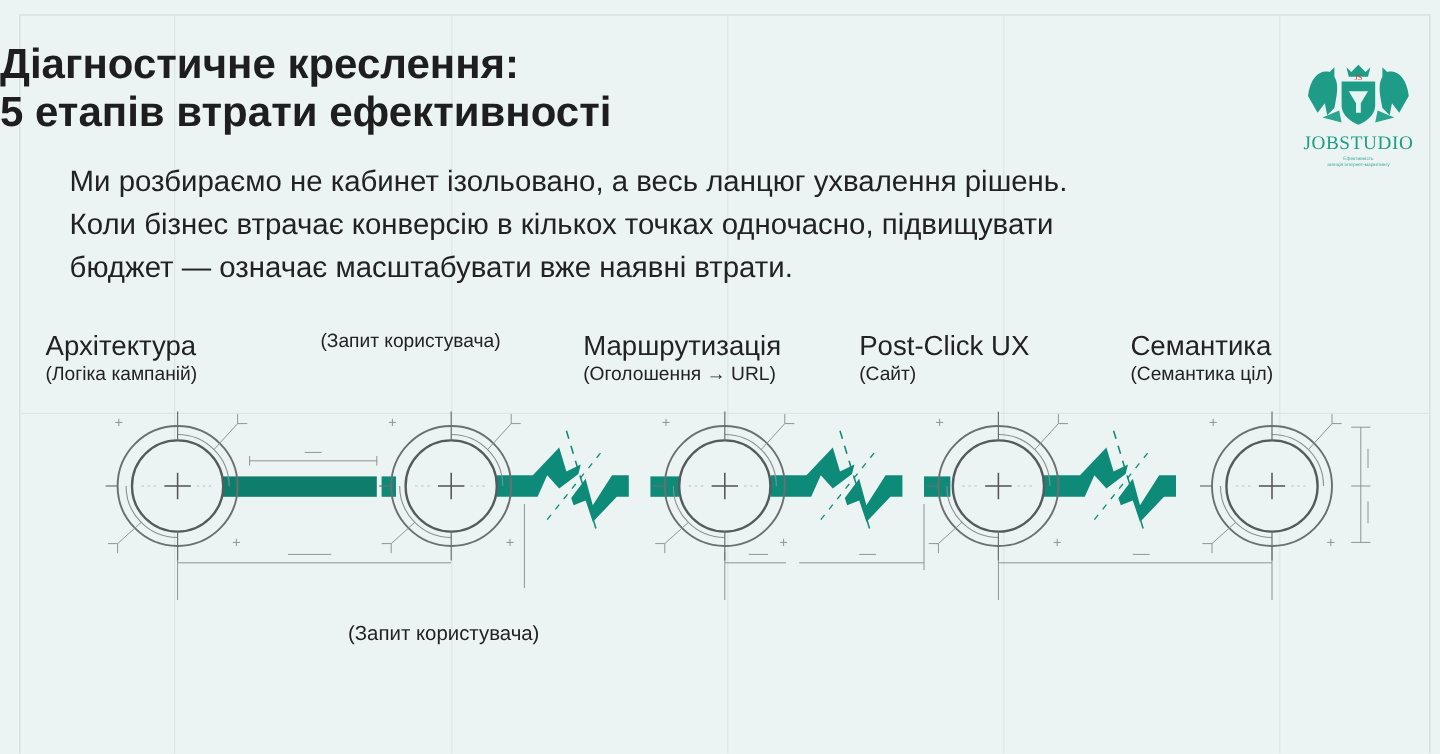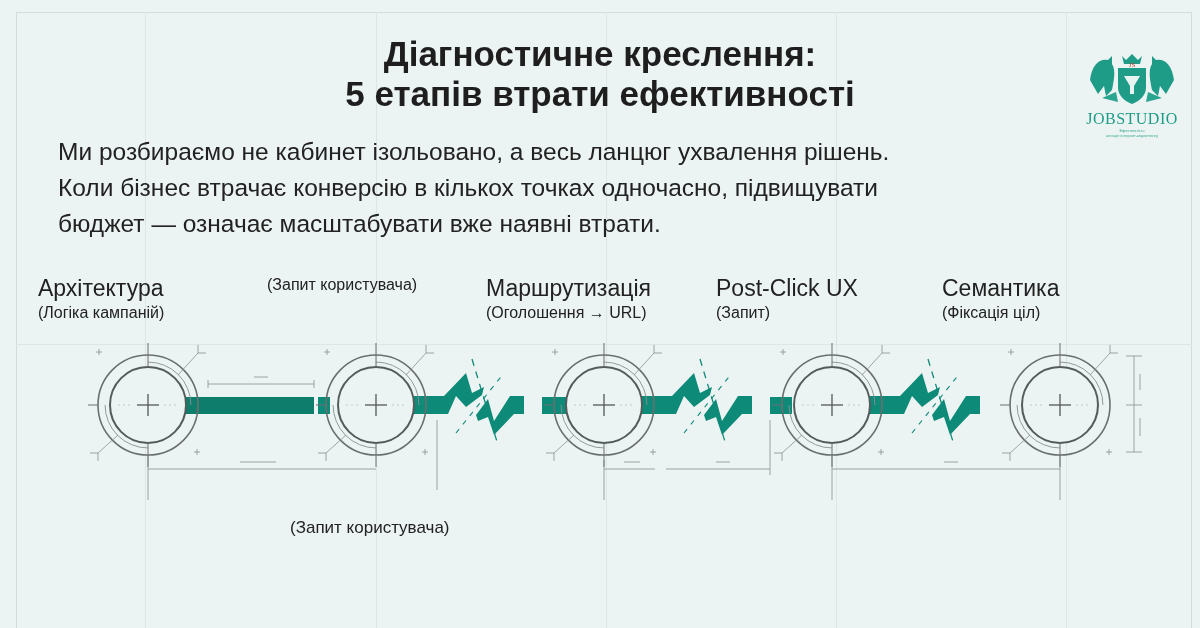--- a/index.html
+++ b/index.html
@@ -9,21 +9,21 @@
     font-family:"Liberation Sans", "DejaVu Sans", sans-serif;
     color:#1f1f1f;
   }
   .frame {
     position:absolute; left:16px; top:12px; width:1176px; height:640px;
     border:1px solid #d3dcdb; box-sizing:border-box;
   }
   .grid-v { position:absolute; top:12px; bottom:0; width:1px; background:#dde6e5; }
   .grid-h { position:absolute; left:16px; right:8px; height:1px; background:#dde6e5; }
   .title {
-    position:absolute; left:0; right:0; top:34px; text-align:center;
+    position:absolute; left:0; right:0; top:34px; text-align:left;
     font-size:35px; font-weight:bold; line-height:40px; color:#1e1e1e;
   }
   .intro {
     position:absolute; left:58px; top:134px; width:960px;
     font-size:24.5px; line-height:36px; color:#222;
   }
   .logo { position:absolute; left:1082px; top:50px; width:100px; height:90px; text-align:center; }
   .logo-name { font-family:"Liberation Serif", serif; font-size:16px; color:#1f9c87; letter-spacing:0.5px; margin-top:-2px; }
   .logo-sub { font-size:4px; color:#3aa894; line-height:5px; }
   .stage { position:absolute; top:274px; text-align:left; width:240px; margin-left:-120px; }
@@ -75,25 +75,25 @@
 </div>
 <div class="stage" style="left:387px">
   <div class="stage-sub">(Запит користувача)</div>
 </div>
 <div class="stage" style="left:606px">
   <div class="stage-name">Маршрутизація</div>
   <div class="stage-sub">(Оголошення → URL)</div>
 </div>
 <div class="stage" style="left:836px">
   <div class="stage-name">Post-Click UX</div>
-  <div class="stage-sub">(Запит)</div>
+  <div class="stage-sub">(Сайт)</div>
 </div>
 <div class="stage" style="left:1062px">
   <div class="stage-name">Семантика</div>
-  <div class="stage-sub">(Фіксація ціл)</div>
+  <div class="stage-sub">(Семантика ціл)</div>
 </div>
 
 <svg class="diagram" width="1200" height="160" viewBox="0 340 1200 160">
   <defs>
     <g id="node">
       <circle r="50" fill="none" stroke="#6b6f70" stroke-width="1.6"></circle>
       <circle r="38" fill="#ecf4f3" stroke="#555a5b" stroke-width="2"></circle>
       <path d="M0 -38 A38 38 0 0 1 38 0" fill="none" stroke="#8a8e8f" stroke-width="0.8" transform="scale(1.13)"></path>
       <path d="M-38 0 A38 38 0 0 0 0 38" fill="none" stroke="#8a8e8f" stroke-width="0.8" transform="scale(1.13)"></path>
       <line x1="-11" y1="0" x2="11" y2="0" stroke="#555" stroke-width="1.3"></line>

